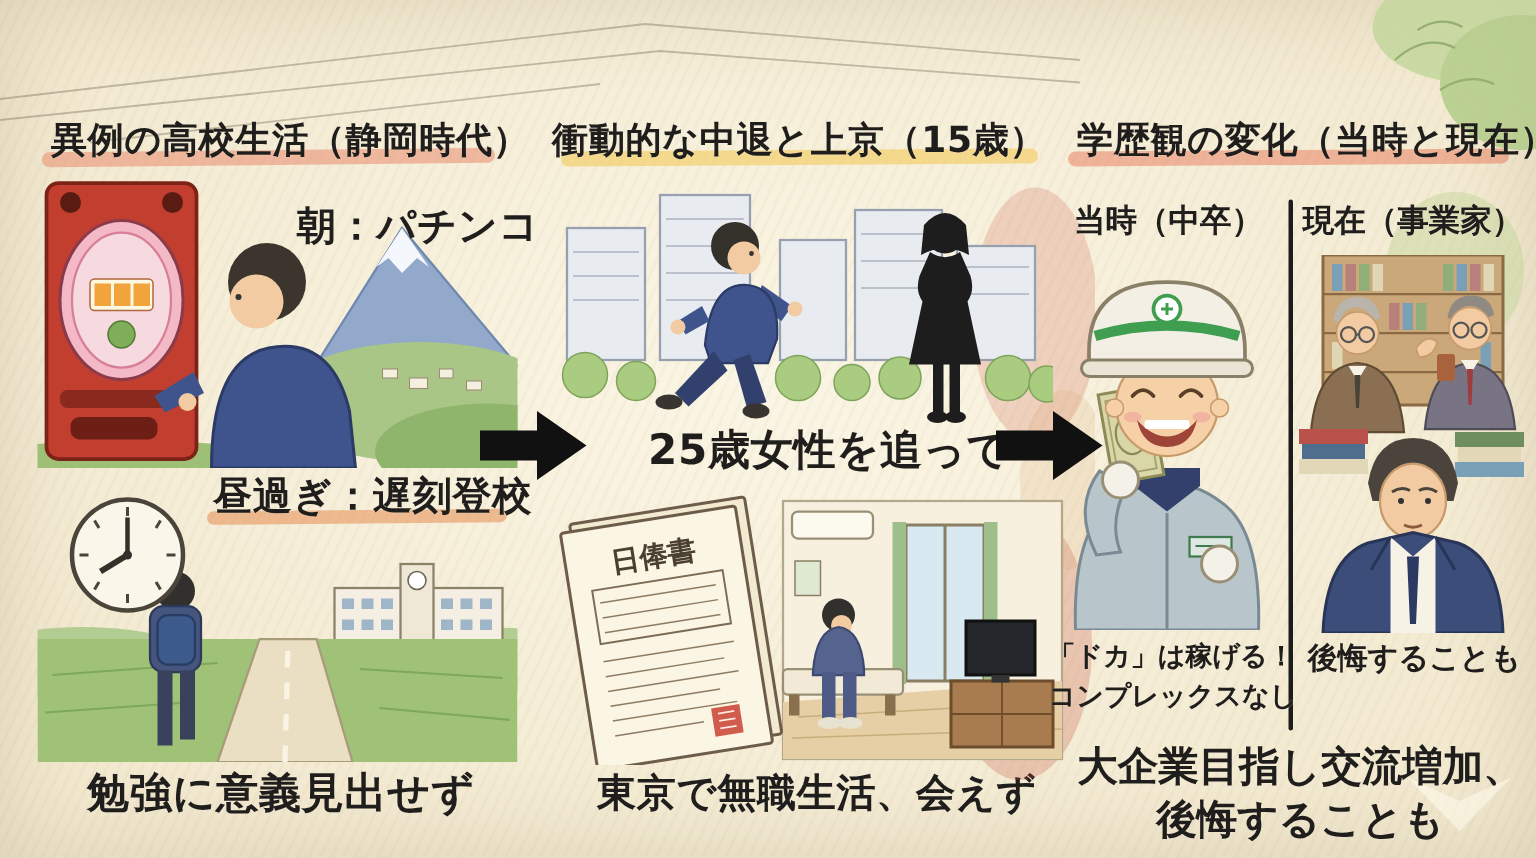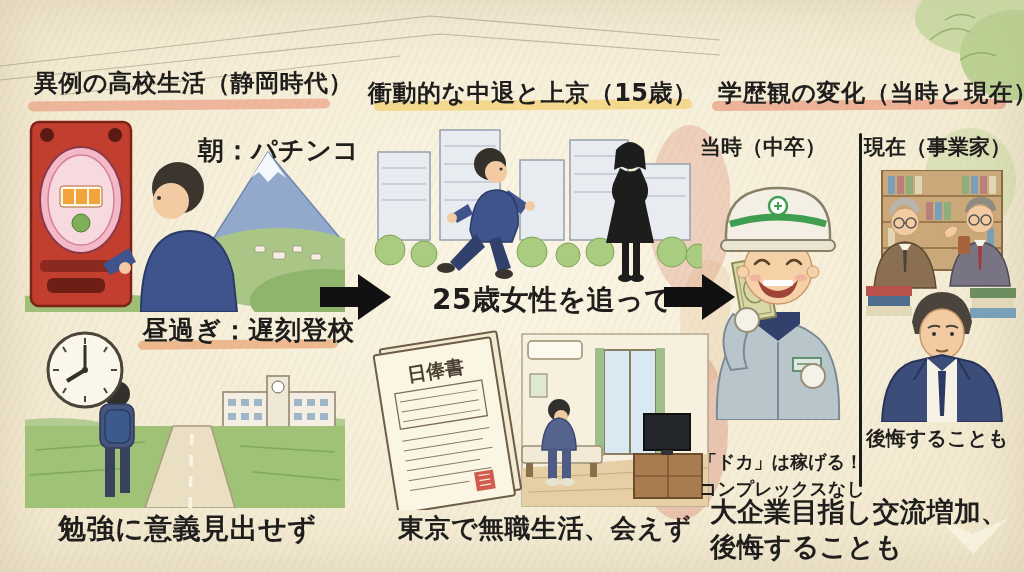--- a/index.html
+++ b/index.html
@@ -17,21 +17,21 @@
   }
   .txt{
     position:absolute;white-space:nowrap;font-weight:700;color:#1f1e1c;
     letter-spacing:0.5px;text-shadow:0 0 1px rgba(245,237,214,0.6);
   }
   .title{font-size:24px;z-index:6;}
   .hl{position:absolute;height:10px;border-radius:5px;z-index:5;}
   .lbl{font-size:26px;z-index:6;}
   .cap{font-size:28px;z-index:6;}
   .cap-block{
-    position:absolute;text-align:left;font-weight:700;color:#1f1e1c;z-index:6;
+    position:absolute;text-align:center;font-weight:700;color:#1f1e1c;z-index:6;
     text-shadow:0 0 1px rgba(245,237,214,0.6);
   }
   .cap-block div{white-space:nowrap;}
   svg{display:block;}
   .scene{position:absolute;z-index:2;}
   .deco{position:absolute;z-index:1;}
   .arrow{position:absolute;z-index:7;}
   #divider{position:absolute;width:3px;background:#1c1c1c;z-index:4;border-radius:2px;}
 </style>
 </head>
@@ -57,21 +57,21 @@
   <svg class="deco" style="left:620px;top:120px;" width="110" height="420" viewBox="0 0 110 420">
     <ellipse cx="70" cy="90" rx="42" ry="85" fill="#cc5a4a" opacity="0.22"></ellipse>
     <ellipse cx="60" cy="310" rx="48" ry="90" fill="#c4503e" opacity="0.26"></ellipse>
     <ellipse cx="90" cy="200" rx="30" ry="60" fill="#d8a06a" opacity="0.18"></ellipse>
   </svg>
   <svg class="deco" style="left:938px;top:518px;" width="70" height="40" viewBox="0 0 70 40">
     <polygon points="0,0 35,16 70,0 35,36" fill="#fffdf2" opacity="0.5"></polygon>
   </svg>
 
   <div class="hl" style="left:28px;top:100px;width:302px;background:rgba(232,130,100,0.5);transform:rotate(-0.6deg);"></div>
-  <div class="txt title" style="left:34px;top:67px;">異例の高校生活（静岡時代）</div>
+  <div class="txt title" style="left:34px;top:77px;">異例の高校生活（静岡時代）</div>
 
   <div class="txt lbl" style="left:198px;top:133px;">朝：パチンコ</div>
 
   <svg class="scene" style="left:25px;top:116px;" width="320" height="196" viewBox="0 0 320 196">
     <path d="M185 128 L243 36 L320 128 Z" fill="#93a9cc" stroke="#6e87ad" stroke-width="1.5"></path>
     <path d="M226 62 L243 36 L261 62 L253 56 L243 66 L234 56 Z" fill="#f4f7fb"></path>
     <ellipse cx="255" cy="152" rx="95" ry="40" fill="#a9c687"></ellipse>
     <ellipse cx="300" cy="185" rx="75" ry="32" fill="#8fb56d"></ellipse>
     <g fill="#f5efdf" stroke="#9a8d74" stroke-width="0.7">
       <rect x="230" y="130" width="10" height="6"></rect>
@@ -364,21 +364,21 @@
     <path d="M62 158 q6 -4 12 -1 M80 157 q6 -3 12 1" stroke="#4a443c" stroke-width="2" fill="none"></path>
     <circle cx="68" cy="164" r="2" fill="#333"></circle>
     <circle cx="86" cy="164" r="2" fill="#333"></circle>
     <path d="M70 180 q6 3 12 0" stroke="#8a5c3c" stroke-width="2" fill="none"></path>
     <path d="M16 252 q2 -50 30 -60 l30 -7 30 7 q28 10 30 60 z" fill="#3c4d7a" stroke="#283559" stroke-width="2"></path>
     <path d="M61 188 l15 13 15 -13 0 64 -30 0 z" fill="#f6f2e6"></path>
     <polygon points="72,201 80,201 78,246 74,246" fill="#2c3a63"></polygon>
     <path d="M61 188 L48 210 M91 188 L104 210" stroke="#283559" stroke-width="2"></path>
   </svg>
 
-  <div class="cap-block" style="left:699px;top:424px;width:162px;font-size:18px;line-height:1.5;margin-top:24px;">
+  <div class="cap-block" style="left:699px;top:424px;width:162px;font-size:18px;line-height:1.5;">
     <div>「ドカ」は稼げる！</div>
     <div>コンプレックスなし</div>
   </div>
   <div class="cap-block" style="left:866px;top:424px;width:154px;font-size:20px;line-height:1.4;">
     <div>後悔することも</div>
   </div>
 
   <div class="cap-block" style="left:710px;top:494px;width:314px;font-size:27px;line-height:1.3;">
     <div>大企業目指し交流増加、</div>
     <div>後悔することも</div>

